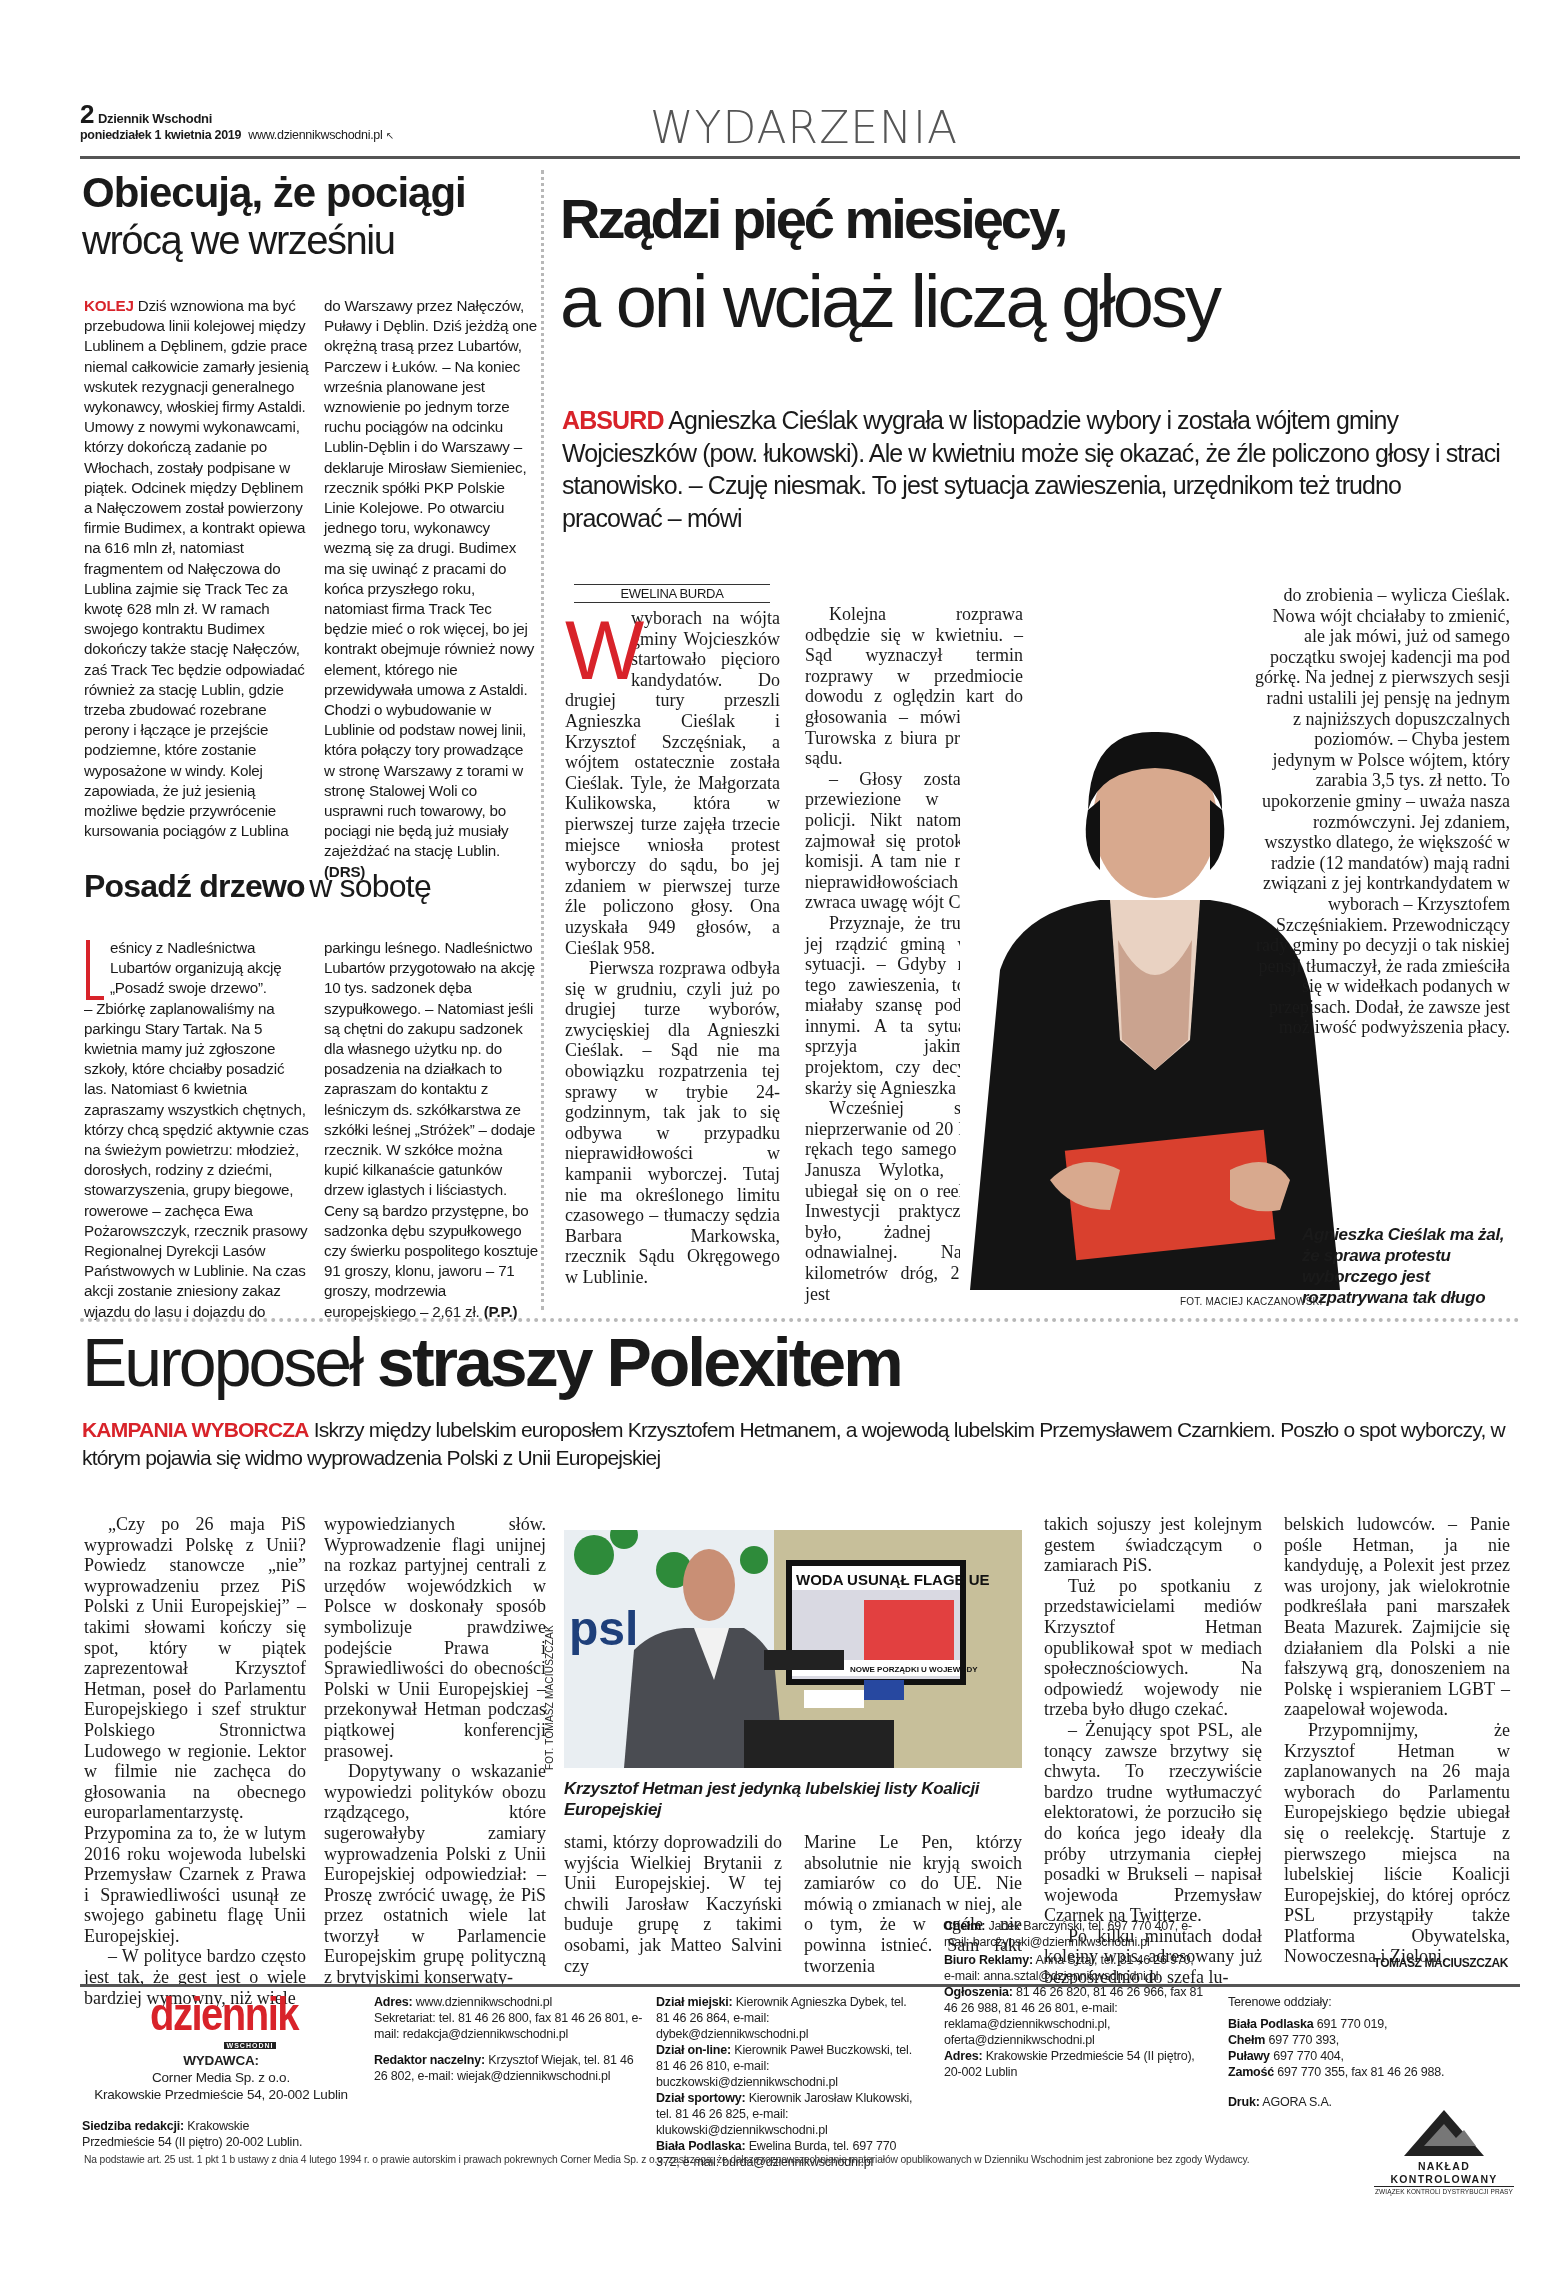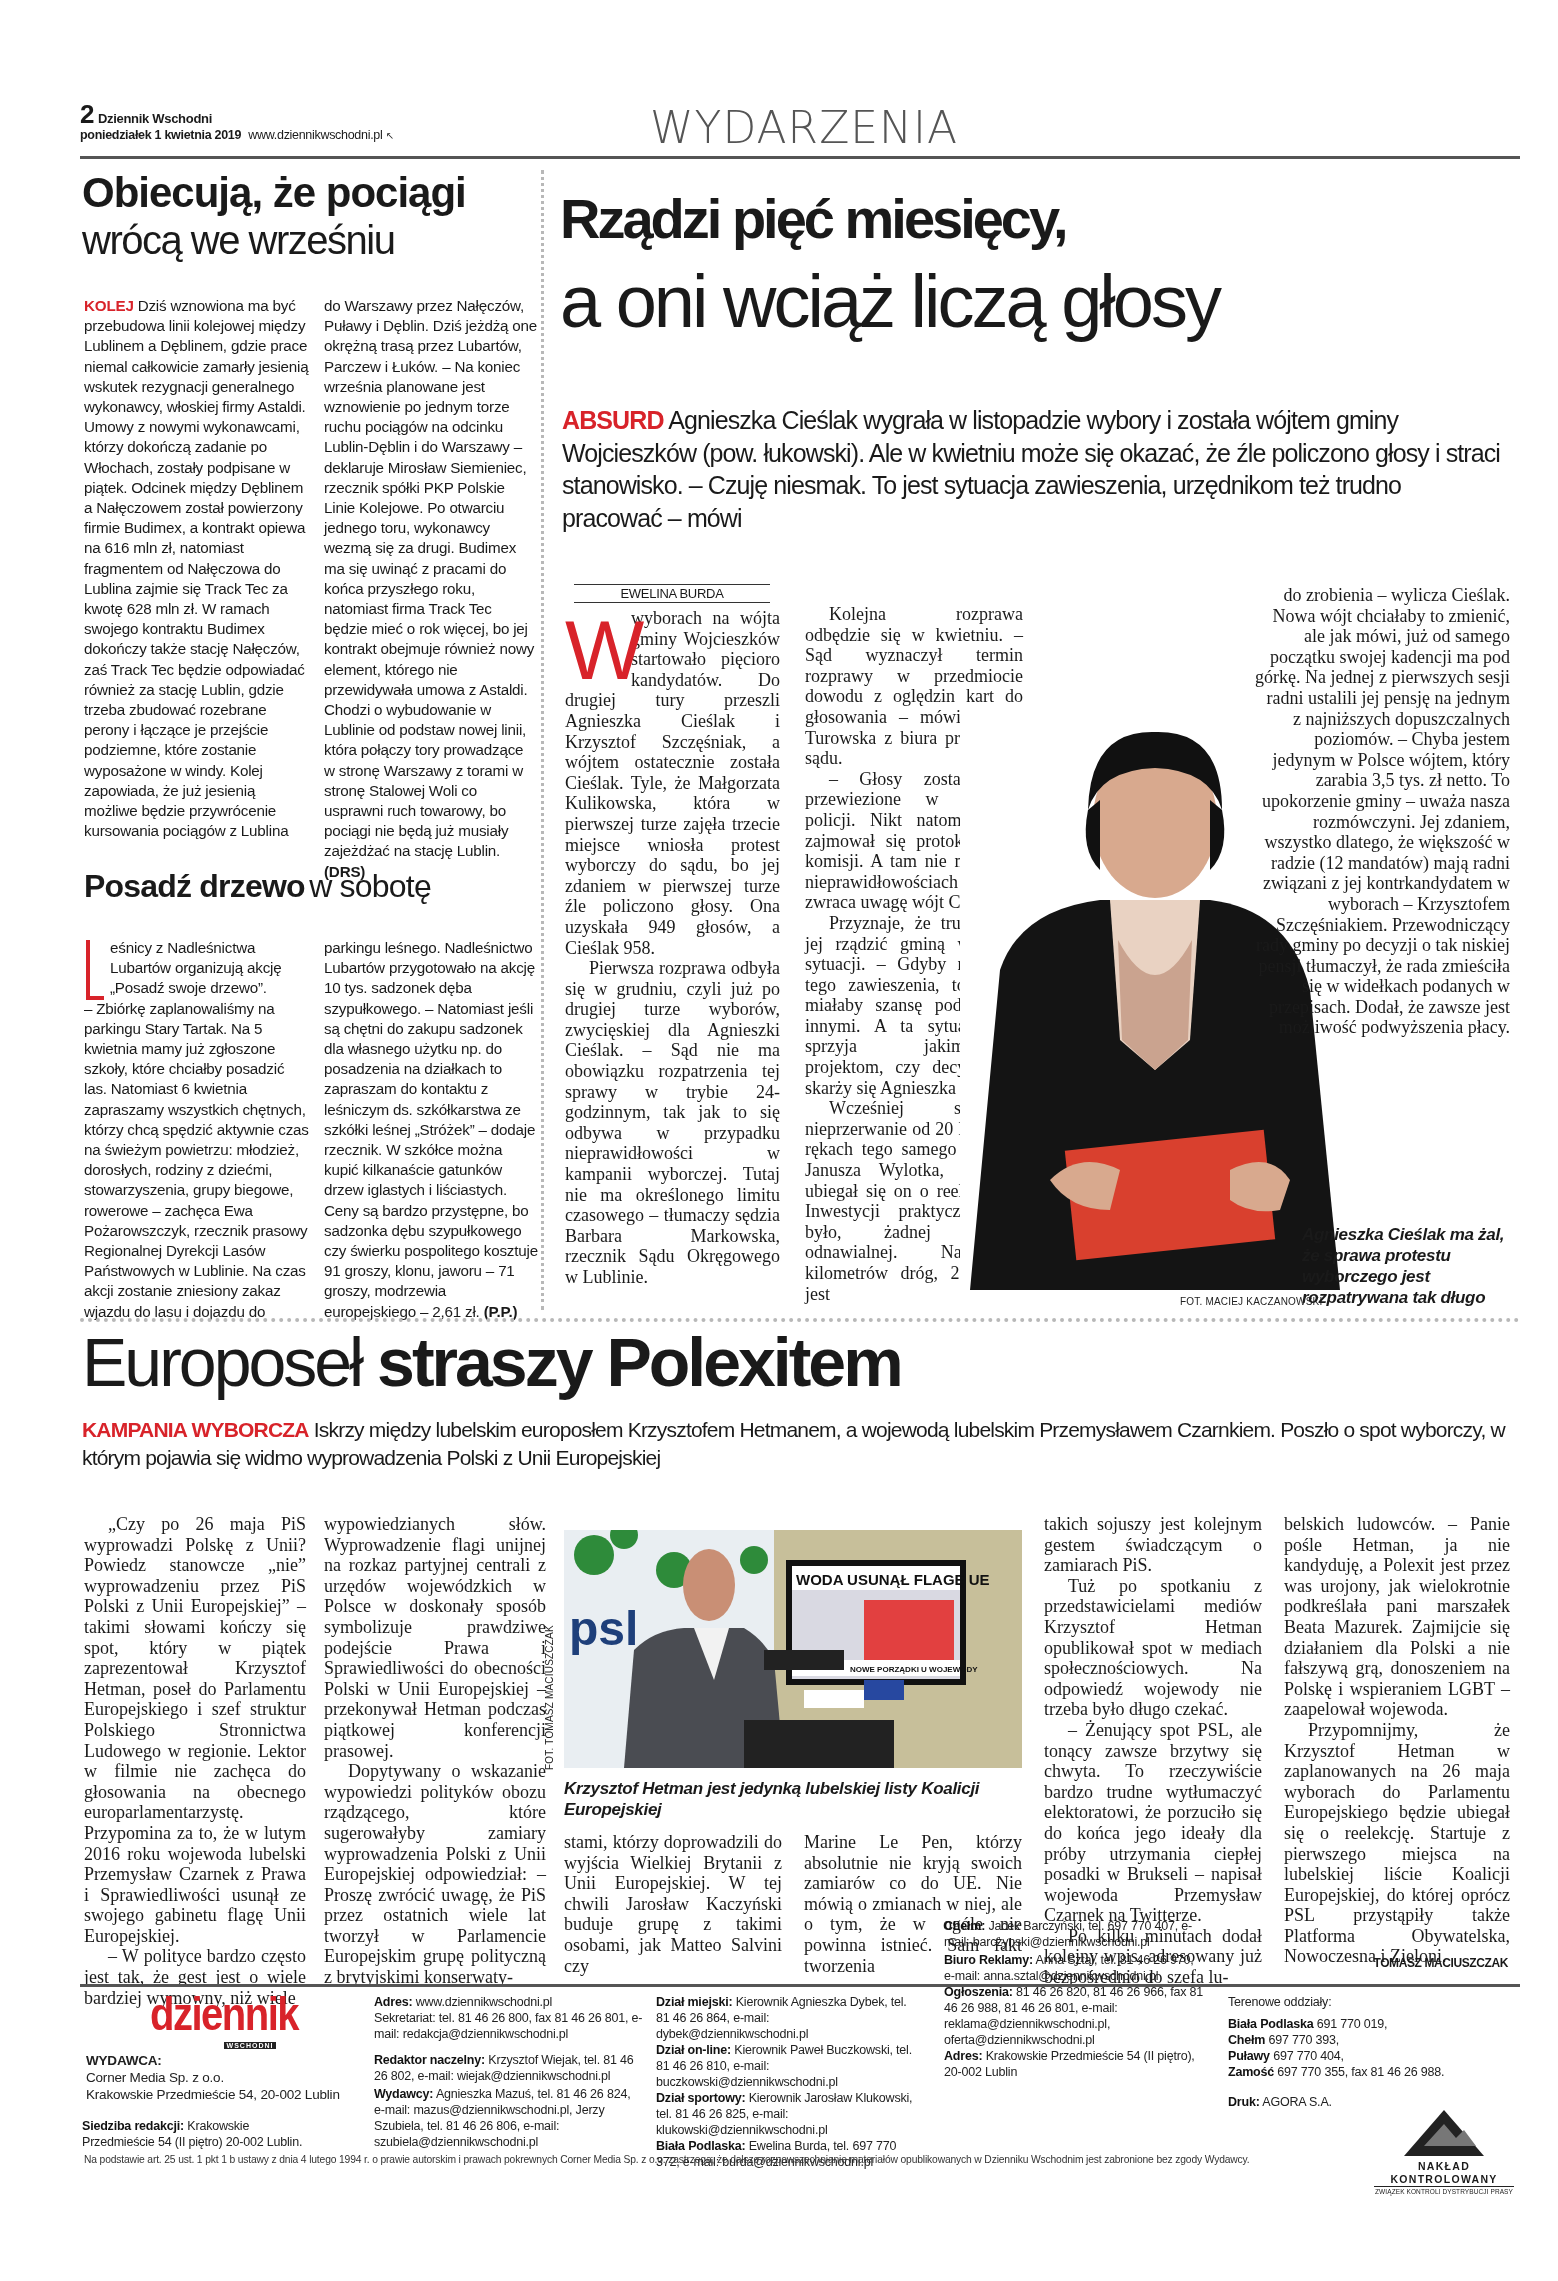--- a/index.html
+++ b/index.html
@@ -181,35 +181,34 @@
   <p>Przypomnijmy, że Krzysztof Hetman w zaplanowanych na 26 maja wyborach do Parlamentu Europejskiego będzie ubiegał się o reelekcję. Startuje z pierwszego miejsca na lubelskiej liście Koalicji Europejskiej, do której oprócz PSL przystąpiły także Platforma Obywatelska, Nowoczesna i Zieloni.</p>
 </div>
 <div class="abs" data-name="author-signature" style="left:1300px;top:1956px;width:208px;text-align:right;font-size:12px;font-weight:bold;letter-spacing:-0.4px">TOMASZ MACIUSZCZAK</div>
 
 <div class="abs rule" data-name="footer-rule" style="left:80px;top:1984px;width:1440px"></div>
 
 <div class="abs" data-name="footer-logo" style="left:150px;top:1994px;width:140px;text-align:center">
   <div class="red" style="font-size:40px;font-weight:bold;letter-spacing:-1.5px;line-height:40px;transform:scaleY(1.15)">dziennik</div>
   <div style="display:inline-block;background:#222;color:#fff;font-size:7px;font-weight:bold;padding:0 3px;margin-left:60px;letter-spacing:1px">WSCHODNI</div>
 </div>
-<div class="abs foot" data-name="publisher-info" style="left:86px;top:2052px;width:270px;font-size:13.5px;line-height:17px">
+<div class="abs foot" data-name="publisher-info" style="left:86px;top:2052px;width:270px;text-align:center;font-size:13.5px;line-height:17px">
   <div style="font-weight:bold">WYDAWCA:</div>
   <div>Corner Media Sp. z o.o.</div>
   <div>Krakowskie Przedmieście 54, 20-002 Lublin</div>
 </div>
 <div class="abs foot" data-name="editorial-seat" style="left:82px;top:2118px;width:230px">
   <b>Siedziba redakcji:</b>
   <span>Krakowskie Przedmieście 54 (II piętro) 20-002 Lublin.</span>
 </div>
 
 <div class="abs foot" data-name="footer-col-a" style="left:374px;top:1994px;width:270px">
   <div><b>Adres:</b><span> www.dziennikwschodni.pl</span></div>
   <div>Sekretariat: tel. 81 46 26 800, fax 81 46 26 801, e-mail: redakcja@dziennikwschodni.pl</div>
   <div style="margin-top:10px"><b>Redaktor naczelny:</b><span> Krzysztof Wiejak, tel. 81 46 26 802, e-mail: wiejak@dziennikwschodni.pl</span></div>
-  <div style="margin-top:2px"><b>Wydawcy:</b><span> Agnieszka Mazuś, tel. 81 46 26 824, e-mail: mazus@dziennikwschodni.pl, Jerzy Szubiela, tel. 81 46 26 806, e-mail: szubiela@dziennikwschodni.pl</span></div>
 </div>
 <div class="abs foot" data-name="footer-col-b" style="left:656px;top:1994px;width:260px">
   <div><b>Dział miejski:</b><span> Kierownik Agnieszka Dybek, tel. 81 46 26 864, e-mail: dybek@dziennikwschodni.pl</span></div>
   <div><b>Dział on-line:</b><span> Kierownik Paweł Buczkowski, tel. 81 46 26 810, e-mail: buczkowski@dziennikwschodni.pl</span></div>
   <div><b>Dział sportowy:</b><span> Kierownik Jarosław Klukowski, tel. 81 46 26 825, e-mail: klukowski@dziennikwschodni.pl</span></div>
   <div><b>Biała Podlaska:</b><span> Ewelina Burda, tel. 697 770 372, e-mail: burda@dziennikwschodni.pl</span></div>
 </div>
 <div class="abs foot" data-name="footer-col-c" style="left:944px;top:1918px;width:260px">
   <div><b>Chełm:</b><span> Jacek Barczyński, tel. 697 770 407, e-mail: barczynski@dziennikwschodni.pl</span></div>
   <div style="margin-top:2px"><b>Biuro Reklamy:</b><span> Anna Sztal, tel. 81 46 26 970, e-mail: anna.sztal@dziennikwschodni.pl</span></div>

